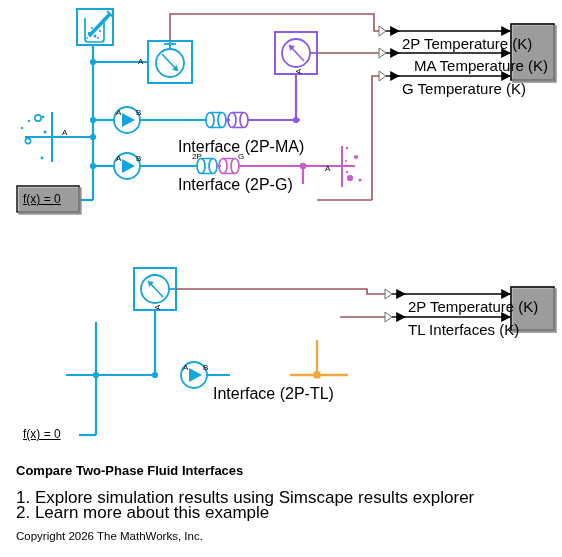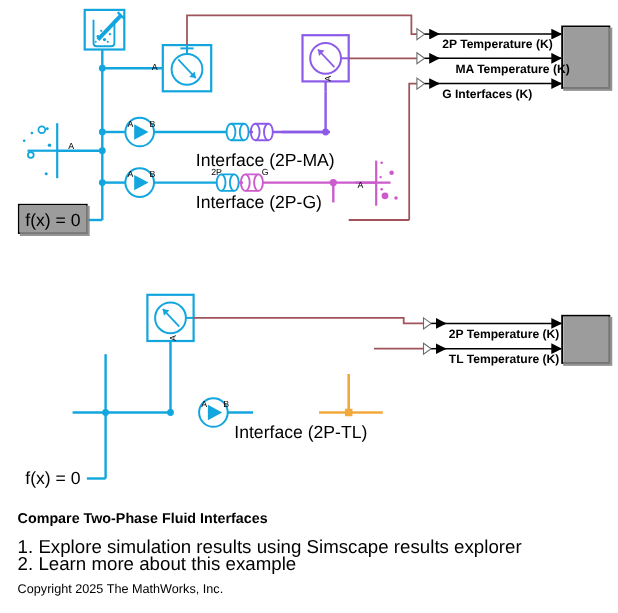--- a/index.html
+++ b/index.html
@@ -18,29 +18,29 @@
     position: absolute;
     left: 0; top: 0;
     width: 562px; height: 557px;
   }
   .txt {
     position: absolute;
     white-space: nowrap;
     color: #000000;
     font-family: "Liberation Sans", sans-serif;
   }
-  .sig-label { font-size: 11px; font-weight: bold; }
+  .sig-label { font-size: 15px; }
   .blk-label { font-size: 16px; }
   .port-label { font-size: 8px; }
   .port-label-rot {
     font-size: 8px;
     transform: rotate(-90deg);
     transform-origin: left top;
   }
-  .solver-text { font-size: 16px; }
+  .solver-text { font-size: 12px; text-decoration: underline; }
   .footer-title {
     font-size: 13px;
     font-weight: bold;
     letter-spacing: 0px;
   }
   .footer-line { font-size: 17px; }
   .footer-copy { font-size: 11.5px; }
 </style>
 </head>
 <body>
@@ -313,29 +313,29 @@
 <div class="txt port-label" style="left:238px; top:152px;">G</div>
 <div class="txt port-label-rot" style="left:294px; top:74px;">A</div>
 
 <div class="txt blk-label" style="left:178px; top:138px;">Interface (2P-MA)</div>
 <div class="txt blk-label" style="left:178px; top:176px;">Interface (2P-G)</div>
 
 <div class="txt solver-text" style="left:23px; top:192px;">f(x) = 0</div>
 
 <div class="txt sig-label" style="left:402px; top:35px;">2P Temperature (K)</div>
 <div class="txt sig-label" style="left:402px; top:57px;padding-left:12px;">MA Temperature (K)</div>
-<div class="txt sig-label" style="left:402px; top:80px;">G Interfaces (K)</div>
+<div class="txt sig-label" style="left:402px; top:80px;">G Temperature (K)</div>
 
 <div class="txt port-label" style="left:183px; top:363px;">A</div>
 <div class="txt port-label" style="left:203px; top:363px;">B</div>
 <div class="txt port-label-rot" style="left:153px; top:310px;">A</div>
 
 <div class="txt blk-label" style="left:213px; top:385px;">Interface (2P-TL)</div>
 
 <div class="txt solver-text" style="left:23px; top:427px;">f(x) = 0</div>
 
 <div class="txt sig-label" style="left:408px; top:298px;">2P Temperature (K)</div>
-<div class="txt sig-label" style="left:408px; top:321px;">TL Temperature (K)</div>
+<div class="txt sig-label" style="left:408px; top:321px;">TL Interfaces (K)</div>
 
 <div class="txt footer-title" style="left:16px; top:463px;">Compare Two-Phase Fluid Interfaces</div>
 <div class="txt footer-line" style="left:16px; top:488px;">1. Explore simulation results using Simscape results explorer</div>
 <div class="txt footer-line" style="left:16px; top:503px;">2. Learn more about this example</div>
-<div class="txt footer-copy" style="left:16px; top:530px;">Copyright 2025 The MathWorks, Inc.</div>
+<div class="txt footer-copy" style="left:16px; top:530px;">Copyright 2026 The MathWorks, Inc.</div>
 
 </body></html>

